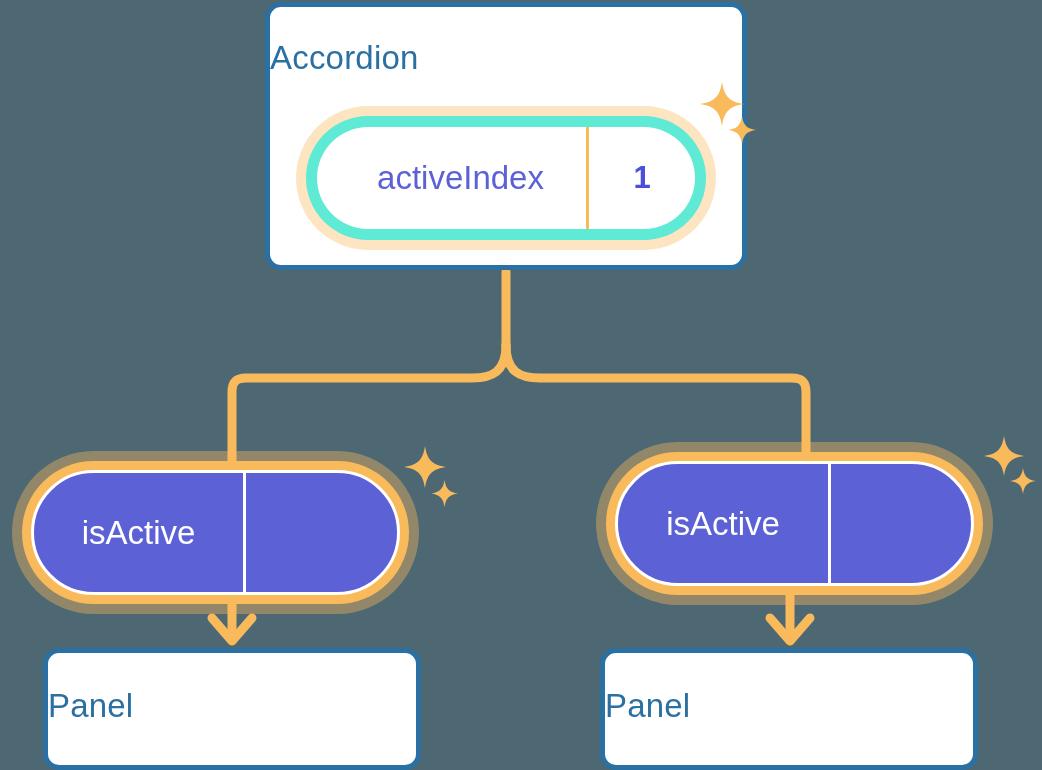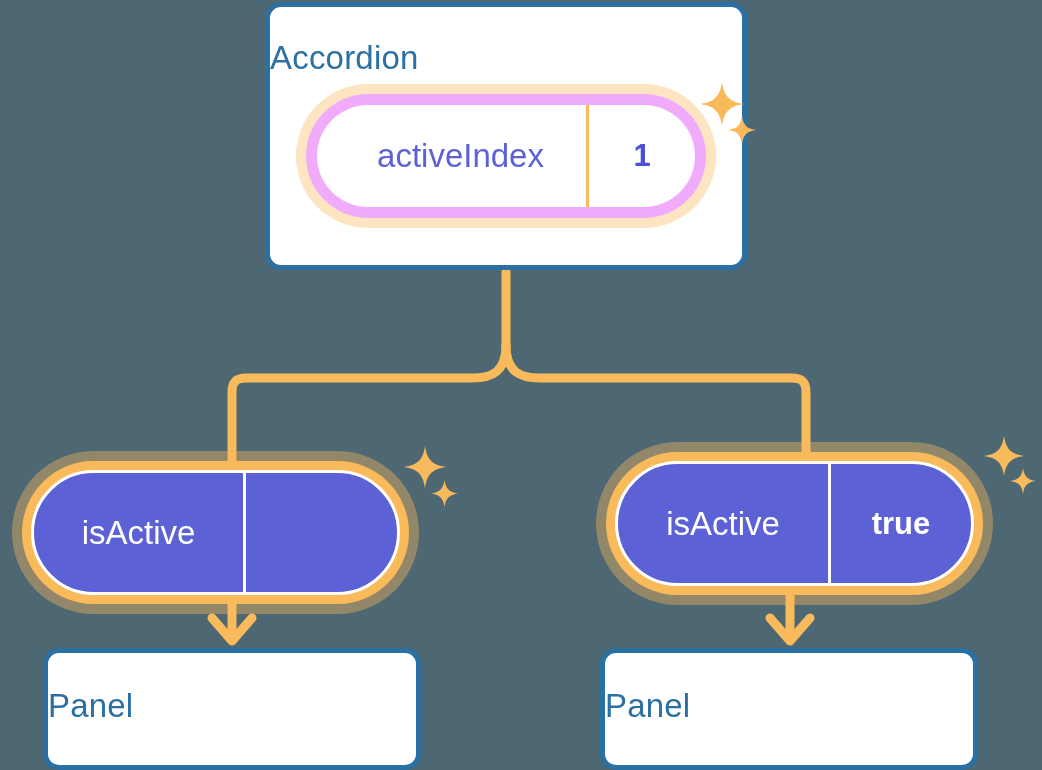--- a/index.html
+++ b/index.html
@@ -92,24 +92,24 @@
     display: flex;
     align-items: center;
     justify-content: center;
     box-sizing: border-box;
     white-space: nowrap;
   }
 
   
   #pill-active-index {
     left: 306px;
-    top: 94px;
+    top: 116px;
     width: 400px;
     height: 124px;
-    background: #f0abfc;
+    background: #5eead4;
     padding: 11px;
     box-shadow: 0 0 0 10px rgba(249,186,92,0.38);
   }
   #pill-active-index .pill-inner {
     background: #ffffff;
   }
   #pill-active-index .pill-key {
     flex: 0 0 272px;
     color: #5c61d6;
     font-size: 33px;
@@ -237,21 +237,20 @@
     </svg>
   </div>
 
   <div class="component-card panel-card" id="panel-card-left">
     <div class="component-title">Panel</div>
   </div>
 
   <div class="state-pill pill-is-active" id="pill-is-active-right">
     <div class="pill-inner">
       <div class="pill-key">isActive</div>
-      <div class="pill-val">true</div>
     </div>
   </div>
 
   <div class="sparkle-group" id="sparkles-right">
     <svg class="sparkle" style="left:6px; top:4px;" width="40" height="40" viewBox="0 0 100 100">
       <path d="M50 0 C55 33, 67 45, 100 50 C67 55, 55 67, 50 100 C45 67, 33 55, 0 50 C33 45, 45 33, 50 0 Z"></path>
     </svg>
     <svg class="sparkle" style="left:32px; top:36px;" width="26" height="26" viewBox="0 0 100 100">
       <path d="M50 0 C55 33, 67 45, 100 50 C67 55, 55 67, 50 100 C45 67, 33 55, 0 50 C33 45, 45 33, 50 0 Z"></path>
     </svg>

